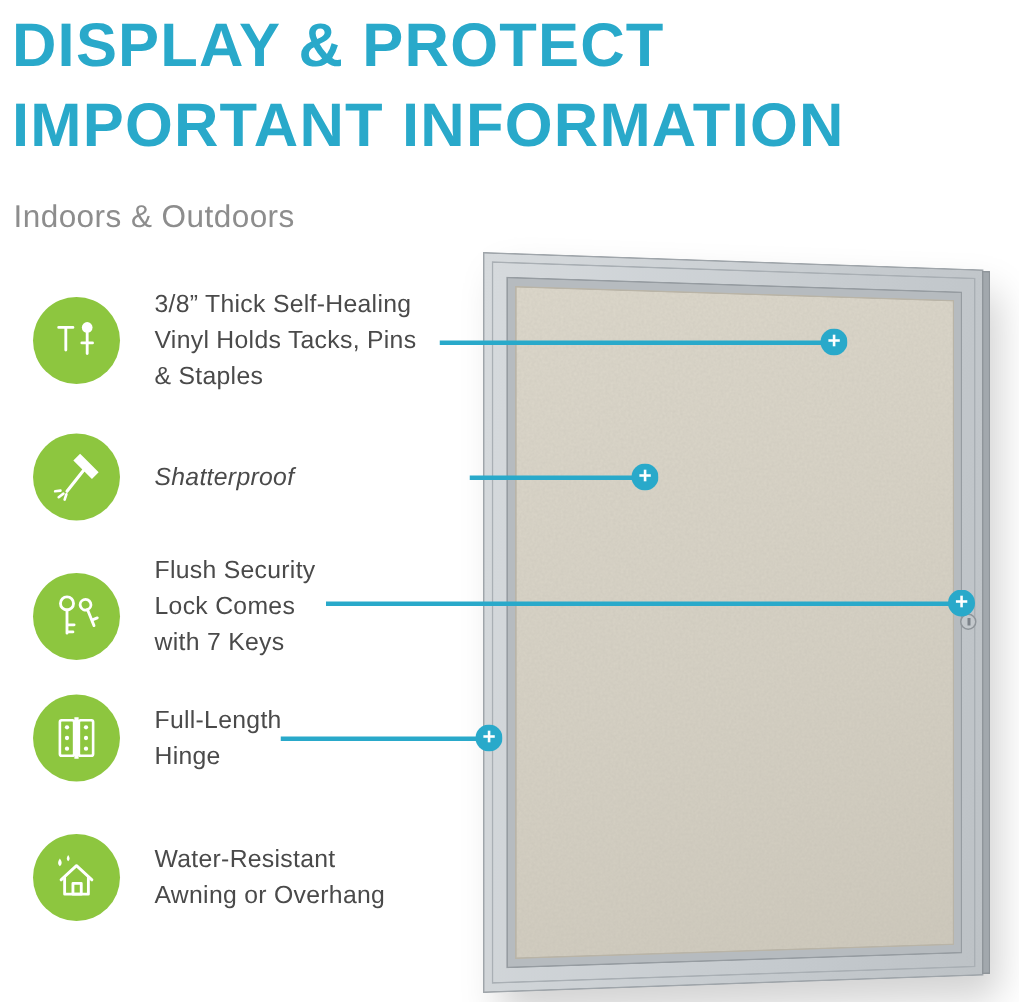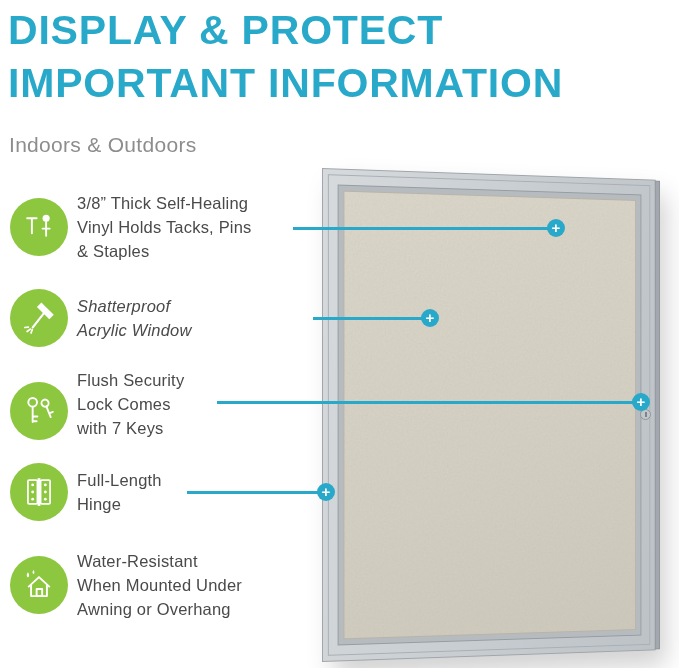--- a/index.html
+++ b/index.html
@@ -14,22 +14,22 @@
     color:#29A9CA; font-weight:bold; font-size:41px;
     letter-spacing:0.8px; line-height:53px; white-space:nowrap;
   }
   .subtitle {
     position:absolute; left:9px; top:113px;
     color:#8D8D8D; font-size:21px; letter-spacing:0.3px;margin-top:20px;
   }
 
   
   .feature {
-    position:absolute; left:10px; transform:translateY(-50%);
-    display:flex; align-items:center; gap:9px;
+    position:absolute; left:22px; transform:translateY(-50%);
+    display:flex; align-items:center; gap:23px;
   }
   .icon-circle {
     width:58px; height:58px; border-radius:50%;
     background:#8DC63F; flex:0 0 auto;
     display:flex; align-items:center; justify-content:center;
   }
   .icon-circle svg { width:38px; height:38px; display:block; }
   .feature-text { color:#4A4A4A; font-size:16.5px; line-height:24px; letter-spacing:0.2px; }
 
   .f1 { top:227px; } .f2 { top:318px;font-style:italic; } .f3 { top:404px;align-items:flex-end; } .f4 { top:492px; } .f5 { top:585px; }
@@ -159,21 +159,20 @@
       <svg viewBox="0 0 48 48">
         <g fill="none" stroke="#fff" stroke-linecap="round">
           <path d="M16 36 L31 17" stroke-width="2.6"></path>
           <path d="M27 10 l10 10" stroke-width="8" stroke-linecap="square"></path>
           <path d="M9 41 l4 -3 M14 43 l1.5 -4.5 M6 36 l4.5 -0.5" stroke-width="2.2"></path>
         </g>
       </svg>
     </div>
     <div class="feature-text">
       <div>Shatterproof</div>
-      <div>Acrylic Window</div>
     </div>
   </div>
 
   <div class="feature f3">
     <div class="icon-circle">
       <svg viewBox="0 0 48 48">
         <g fill="none" stroke="#fff" stroke-width="2.4" stroke-linecap="round">
           <circle cx="16" cy="13" r="5.5"></circle>
           <path d="M16 18.5 V38 M16 31 h6 M16 37 h5"></path>
           <g transform="rotate(-22 32 15)">
@@ -223,18 +222,17 @@
           <rect x="21" y="29" width="7" height="9"></rect>
         </g>
         <g fill="#fff">
           <path d="M10 8 q3 4.2 0 6.6 q-3 -2.4 0 -6.6 Z"></path>
           <path d="M17 5 q2.4 3.4 0 5.3 q-2.4 -1.9 0 -5.3 Z"></path>
         </g>
       </svg>
     </div>
     <div class="feature-text">
       <div>Water-Resistant</div>
-      <div>When Mounted Under</div>
       <div>Awning or Overhang</div>
     </div>
   </div>
 
 </div>
 
 </body></html>

